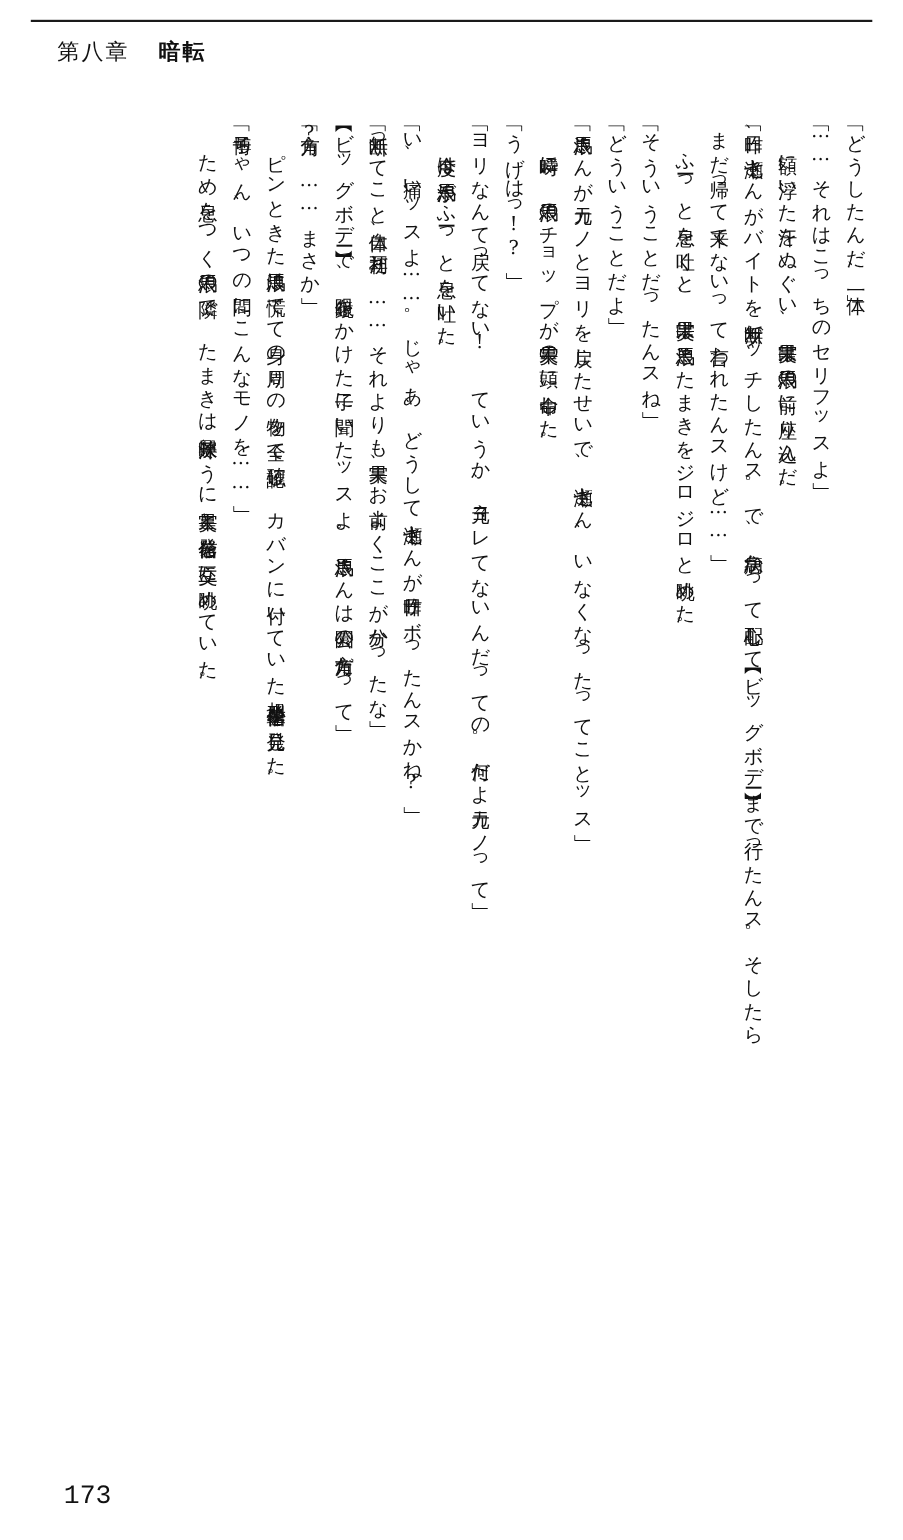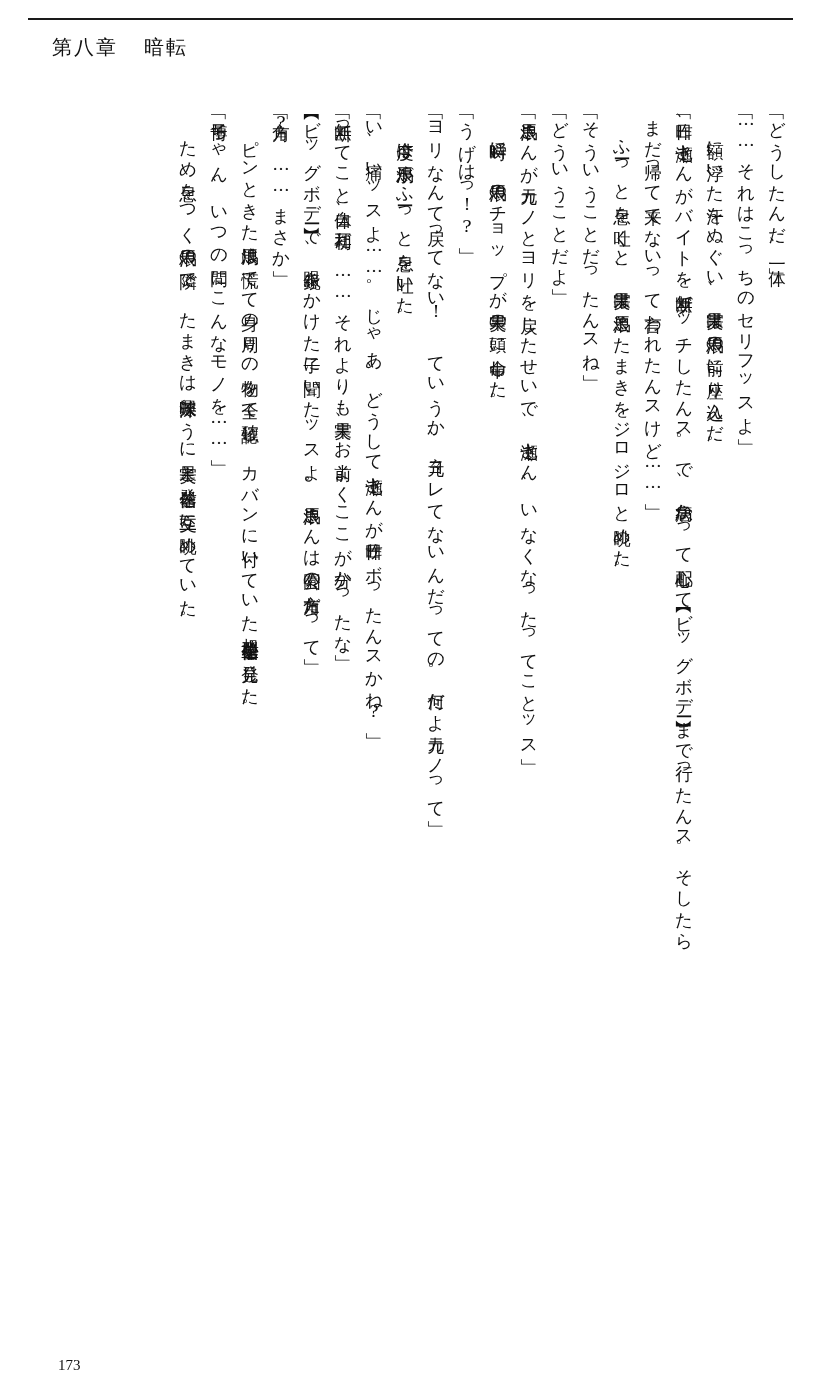--- a/index.html
+++ b/index.html
@@ -36,20 +36,21 @@
     position: absolute;
     left: 52px;
     top: 34px;
     font-size: 20px;
     letter-spacing: 2px;
     white-space: nowrap;
     font-family: "DejaVu Serif", "Liberation Serif", serif;
   }
   .chapter-heading .chap-title {
     margin-left: 26px;
+    font-weight: bold;
   }
 
   
   .body-block {
     position: absolute;
     top: 108px;
     right: 36px;
     left: 60px;
     height: 1210px;
     display: flex;
@@ -75,22 +76,22 @@
   
   .col.indent {
     padding-top: 20px;
   }
 
   
   .folio {
     position: absolute;
     left: 58px;
     bottom: 26px;
-    font-size: 15px;
-    font-family: Liberation Serif, serif;
+    font-size: 24px;
+    font-family: Liberation Mono, monospace;
   }
 </style>
 </head>
 <body>
 
 <div class="page">
 
   <div class="header-rule"></div>
 
   <div class="chapter-heading">

